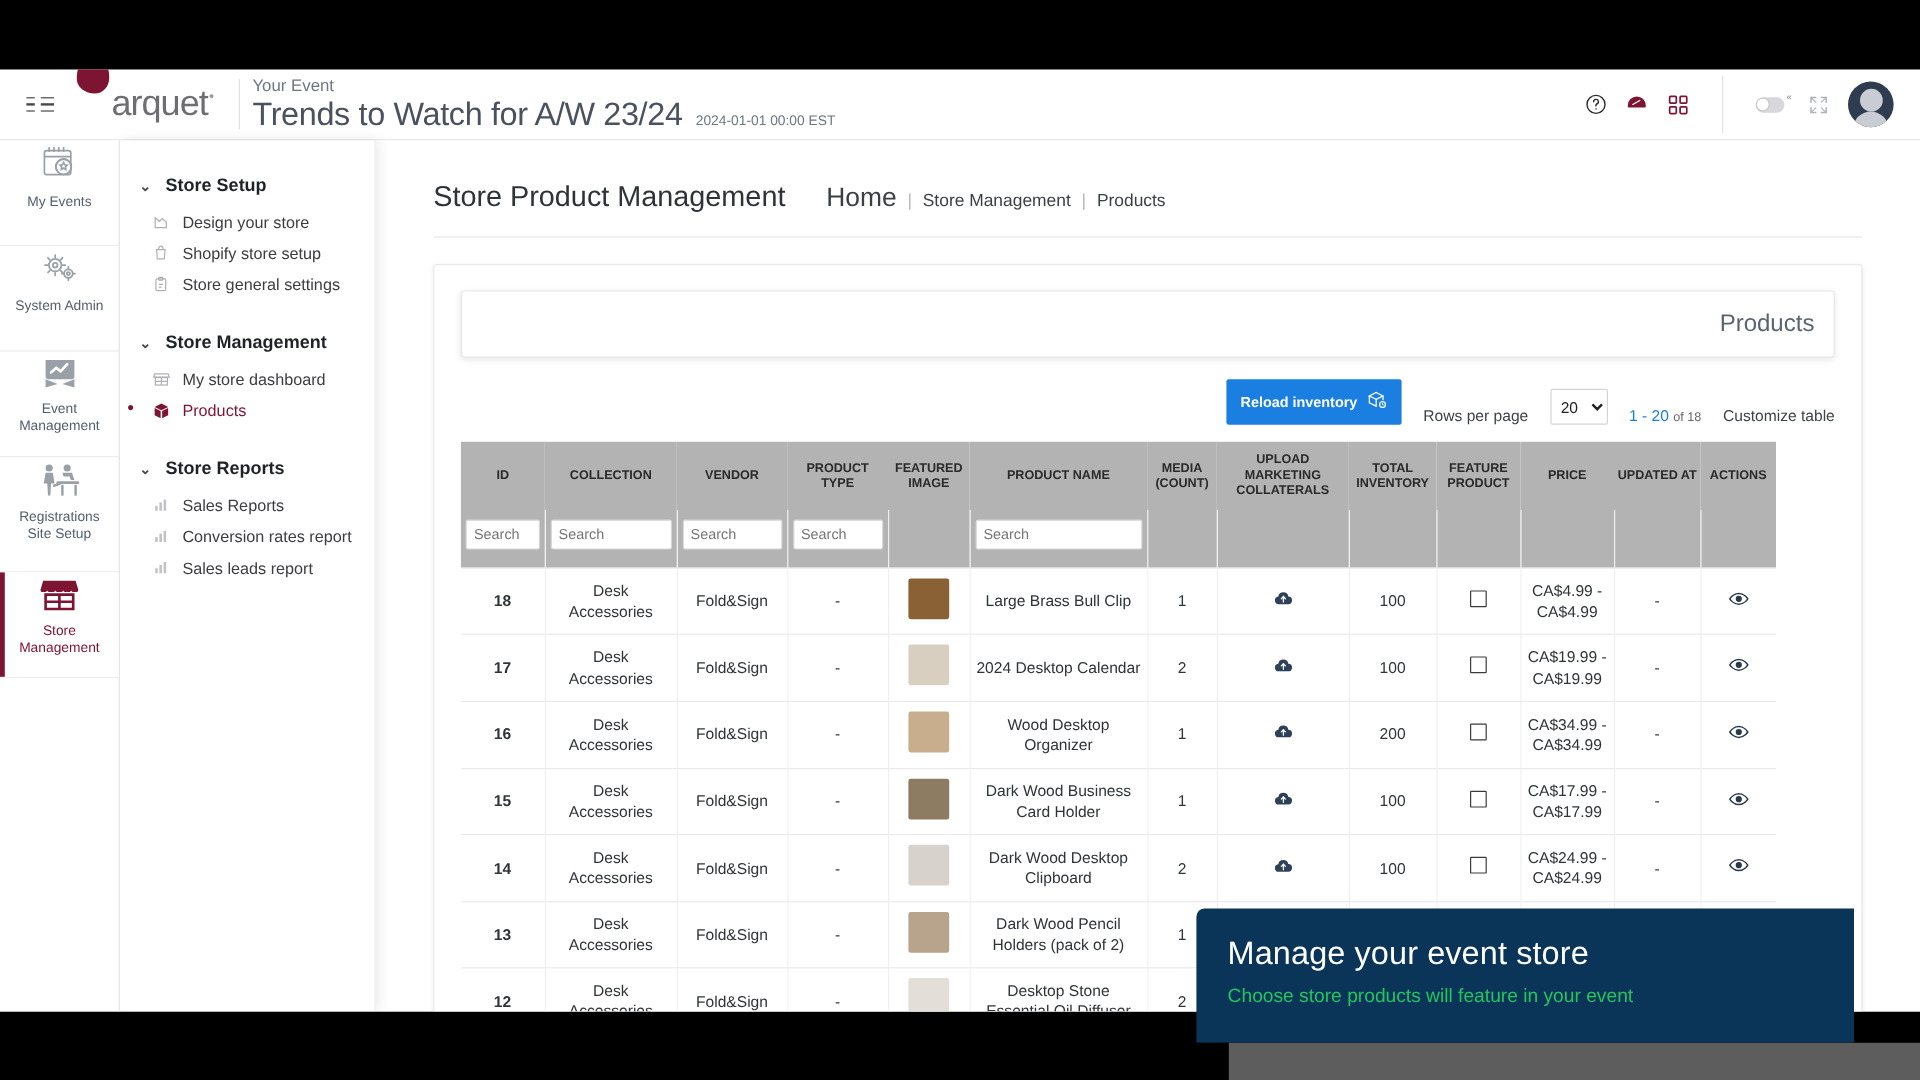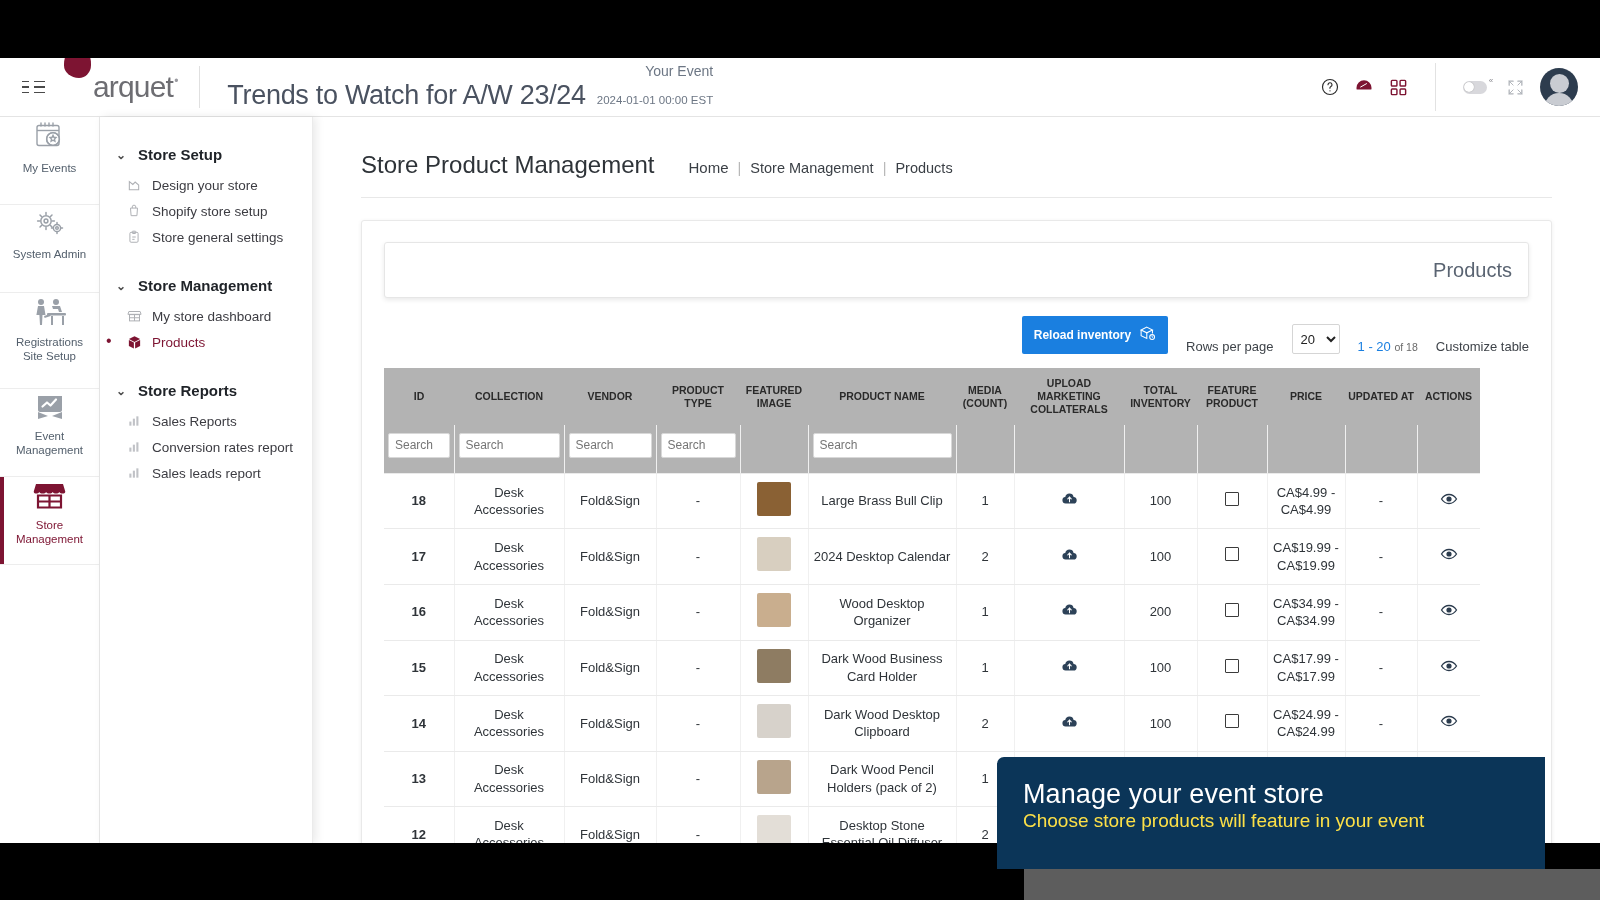--- a/index.html
+++ b/index.html
@@ -39,21 +39,21 @@
   .logo-wrap { position: relative; display: inline-block; }
   .logo-text {
     font-size: 30px; color: #6d6d72; font-weight: 500; letter-spacing: -0.8px;
     position: relative; z-index: 2;
   }
   .logo-text b { color: #fff; font-weight: 700; position: relative; z-index: 3; }
   .logo-dot { font-size: 12px; color: #9a9aa0; position: relative; top: -12px; left: 1px; }
 
   .vdiv { width: 1px; height: 42px; background: #e0e0e0; margin-left: 22px; }
 
-  .event-block { margin-left: 27px; display: flex; align-items: baseline; text-align: right; }
+  .event-block { margin-left: 10px; display: flex; align-items: baseline; }
   .event-col { display: flex; flex-direction: column; }
   .event-sub { font-size: 14px; color: #6c7684; margin-bottom: 1px; }
   .event-row { display: flex; align-items: baseline; gap: 11px; }
   .event-title { font-size: 27px; color: #4a5260; font-weight: 400; letter-spacing: -0.3px; }
   .event-date { font-size: 11.5px; color: #6c7684; }
 
   .hdr-right { margin-left: auto; display: flex; align-items: center; }
   .icon-btn { width: 34px; height: 34px; display: flex; align-items: center; justify-content: center; cursor: pointer; }
   .hdr-sep { width: 1px; height: 48px; background: #e2e2e2; margin: 0 20px; }
   .avatar {
@@ -121,21 +121,21 @@
   
   .main {
     position: absolute; left: 313px; top: 59px; width: 1287px; height: 726px;
     background: #fff; overflow: hidden;
   }
   .page-head { padding: 34px 0 0 48px; display: flex; align-items: baseline; gap: 34px; }
   .page-title { font-size: 24px; color: #2e3338; font-weight: 400; }
   .crumbs { font-size: 14.5px; color: #3f4category; color: #3a3f45; display: flex; align-items: baseline; gap: 9px; }
   .crumbs span { color: #3a3f45; cursor: pointer; }
   .crumbs .sep { color: #b6b6b6; }
-  .crumbs .home { font-size: 15px; }
+  .crumbs .home { font-size: 22px; }
   .hr { margin: 18px 48px 0 48px; height: 1px; background: #e8e8e8; }
 
   .panel {
     margin: 22px 48px 0 48px; background: #fff; border: 1px solid #e9e9e9;
     border-radius: 3px; box-shadow: 0 1px 4px rgba(0,0,0,.07);
     height: 662px; position: relative; overflow: hidden;
   }
   .card-products {
     margin: 21px 22px 0 22px; height: 56px; border: 1px solid #e6e6e6; border-radius: 3px;
     background: #fff; box-shadow: 0 2px 5px rgba(0,0,0,.09);
@@ -189,21 +189,21 @@
   .chk { width: 14px; height: 14px; border: 1px solid #3b3b3b; border-radius: 1px; display: inline-block; cursor: pointer; background: #fff; }
   .eye { cursor: pointer; }
   .dash { color: #4a4a4a; }
 
   
   .coach {
     position: absolute; left: 997px; top: 757px; width: 548px; height: 112px;
     background: #0b3558; border-radius: 7px 0 0 0; padding: 22px 26px; z-index: 40;
   }
   .coach h3 { color: #fff; font-size: 27px; font-weight: 400; letter-spacing: .1px; }
-  .coach p { color: #fde047; font-size: 19px; margin-top: 0; }
+  .coach p { color: #22c55e; font-size: 16px; margin-top: 12px; }
 
   .bottom-strip {
     position: absolute; left: 0; bottom: 0; width: 1600px; height: 31px; background: #000; z-index: 50;
   }
   .strip-grey { position: absolute; left: 1024px; top: 0; width: 576px; height: 31px; background: #5d5d5d; }
 </style>
 </head>
 <body>
 
 <div class="screen">
@@ -306,45 +306,45 @@
               <circle cx="13" cy="12" r="1.9"></circle>
             <path d="M13 3.6v2M13 18.4v2M4.6 12h2M19.4 12h2M7 6l1.5 1.5M17.5 16.5L19 18M19 6l-1.5 1.5M8.5 16.5L7 18" stroke-linecap="round"></path>
             <circle cx="24" cy="19" r="3.6"></circle>
               <circle cx="24" cy="19" r="1.3"></circle>
             <path d="M24 13.5v1.7M24 22.8v1.7M18.5 19h1.7M27.8 19h1.7" stroke-linecap="round"></path>
           </svg>
         </span>
         <span class="lbl">System Admin</span>
       </div>
 
+      <div class="rail-item">
+        <span>
+          <svg width="32" height="28" viewBox="0 0 32 28" fill="#9aa0a8">
+            <path d="M4 3h24v14c0 1-1 2-2 2H6c-1 0-2-1-2-2z"></path>
+            <path d="M4 19l10 4-10 3zM28 19l-10 4 10 3z"></path>
+            <path d="M8.5 13.5l4.5-4 3.5 3 5.5-6" stroke="#fff" stroke-width="2.2" fill="none" stroke-linecap="round" stroke-linejoin="round"></path>
+          </svg>
+        </span>
+        <span class="lbl">Event Management</span>
+      </div>
+
       <div class="rail-item" style="height:96px">
         <span>
           <svg width="36" height="30" viewBox="0 0 36 30" fill="#9aa0a8">
             <circle cx="9" cy="5" r="3"></circle>
               <path d="M6 9h6l1.5 9h-3l-.5 10h-2l-.6-10h-3z"></path>
             <circle cx="24" cy="5" r="3"></circle>
               <path d="M20 9h8l2 6h-3l-1-3h-5z"></path>
             <rect x="15" y="16" width="19" height="2.4" rx="1"></rect>
             <path d="M12 19l6-2 .6 2-6 2z"></path>
             <rect x="19" y="19" width="2" height="9"></rect>
               <rect x="30" y="19" width="2" height="9"></rect>
           </svg>
         </span>
         <span class="lbl">Registrations Site Setup</span>
-      </div>
-
-      <div class="rail-item">
-        <span>
-          <svg width="32" height="28" viewBox="0 0 32 28" fill="#9aa0a8">
-            <path d="M4 3h24v14c0 1-1 2-2 2H6c-1 0-2-1-2-2z"></path>
-            <path d="M4 19l10 4-10 3zM28 19l-10 4 10 3z"></path>
-            <path d="M8.5 13.5l4.5-4 3.5 3 5.5-6" stroke="#fff" stroke-width="2.2" fill="none" stroke-linecap="round" stroke-linejoin="round"></path>
-          </svg>
-        </span>
-        <span class="lbl">Event Management</span>
       </div>
 
       <div class="rail-item active">
         <span>
           <svg width="33" height="29" viewBox="0 0 33 29" fill="#7d1432">
             <path d="M3 3h27l2.2 7.2c.3 1.1-.5 2.2-1.6 2.2h-2.2c-.9 0-1.7-.5-2.1-1.3-.4.8-1.2 1.3-2.1 1.3h-2.4c-.9 0-1.7-.5-2.1-1.3-.4.8-1.2 1.3-2.1 1.3h-2.4c-.9 0-1.7-.5-2.1-1.3-.4.8-1.2 1.3-2.1 1.3H8.4c-.9 0-1.7-.5-2.1-1.3C5.9 11.9 5.1 12.4 4.2 12.4H2.4C1.3 12.4.5 11.3.8 10.2z"></path>
             <path d="M5 14.5h23v12H5z" fill="none" stroke="#7d1432" stroke-width="2.2"></path>
             <path d="M16.5 14.5v12M5 20.5h23" stroke="#7d1432" stroke-width="2.2"></path>
           </svg>
         </span>

